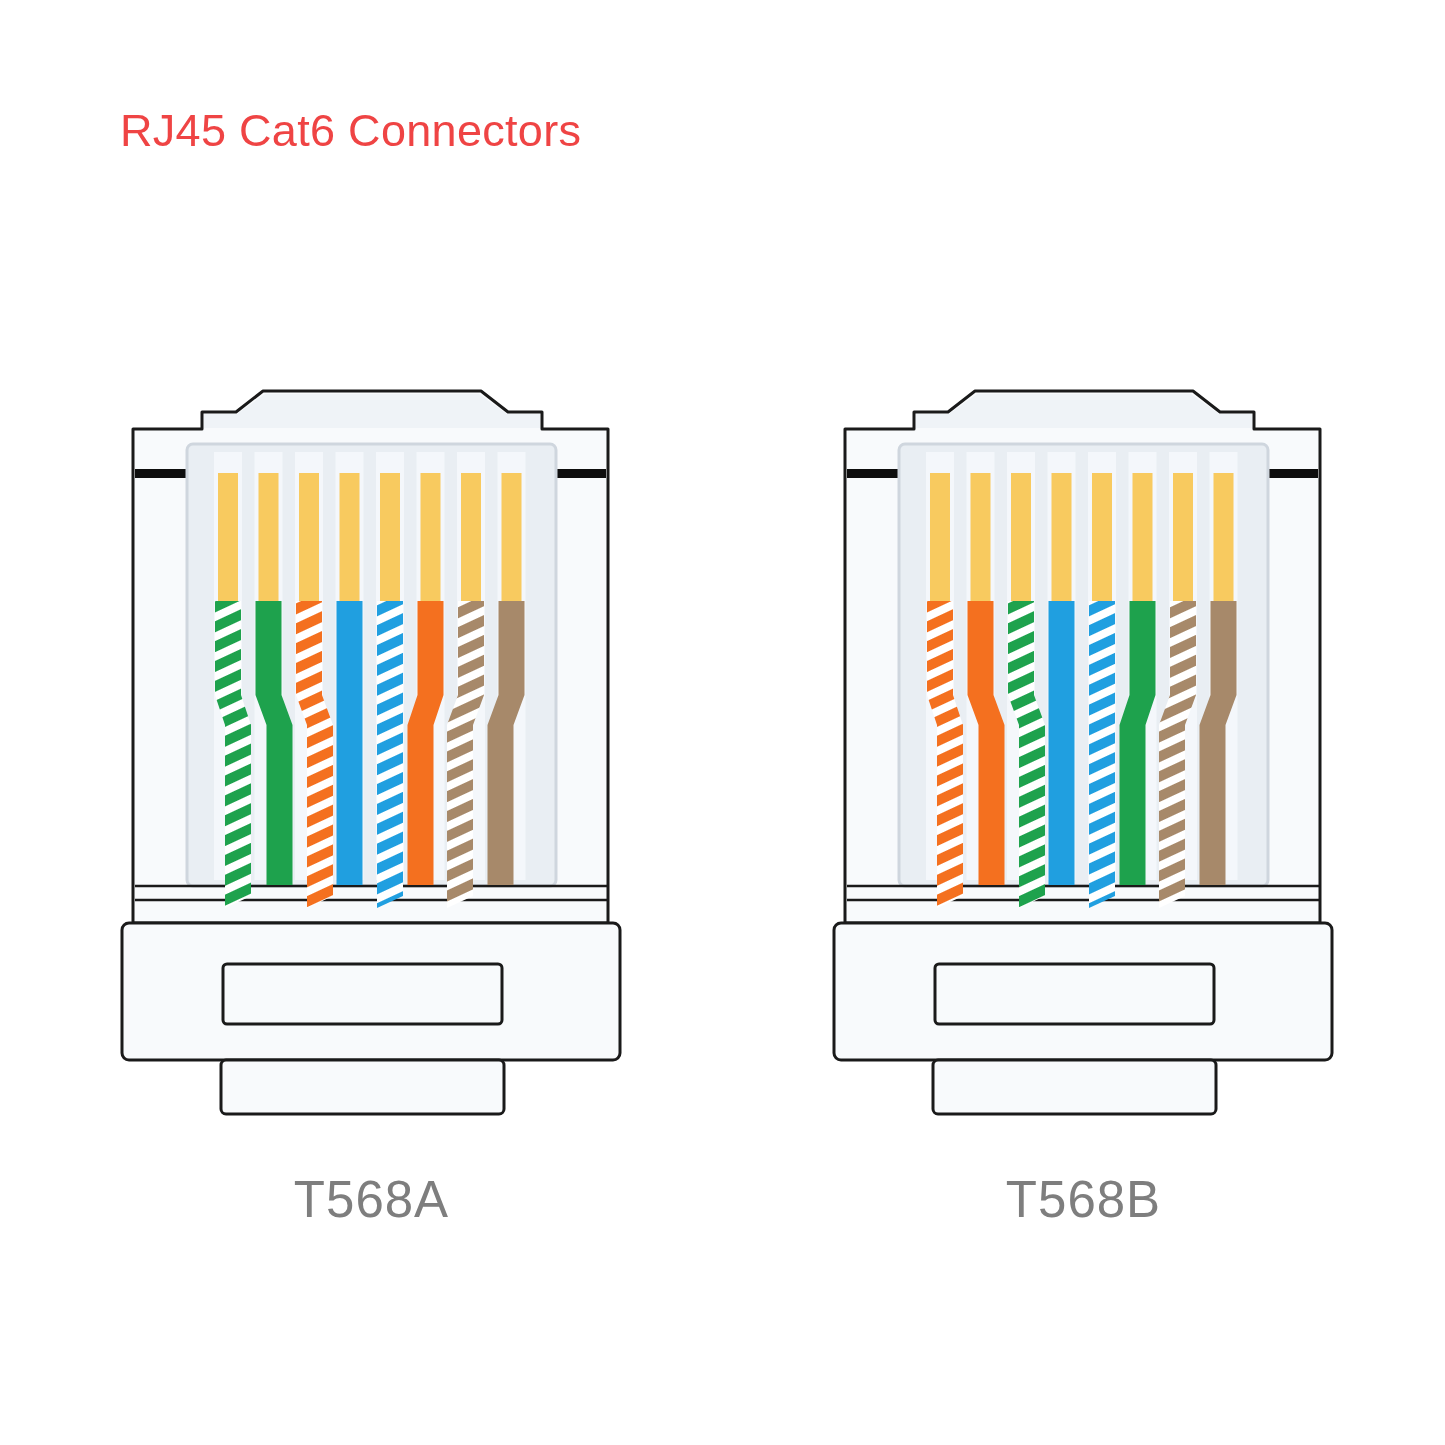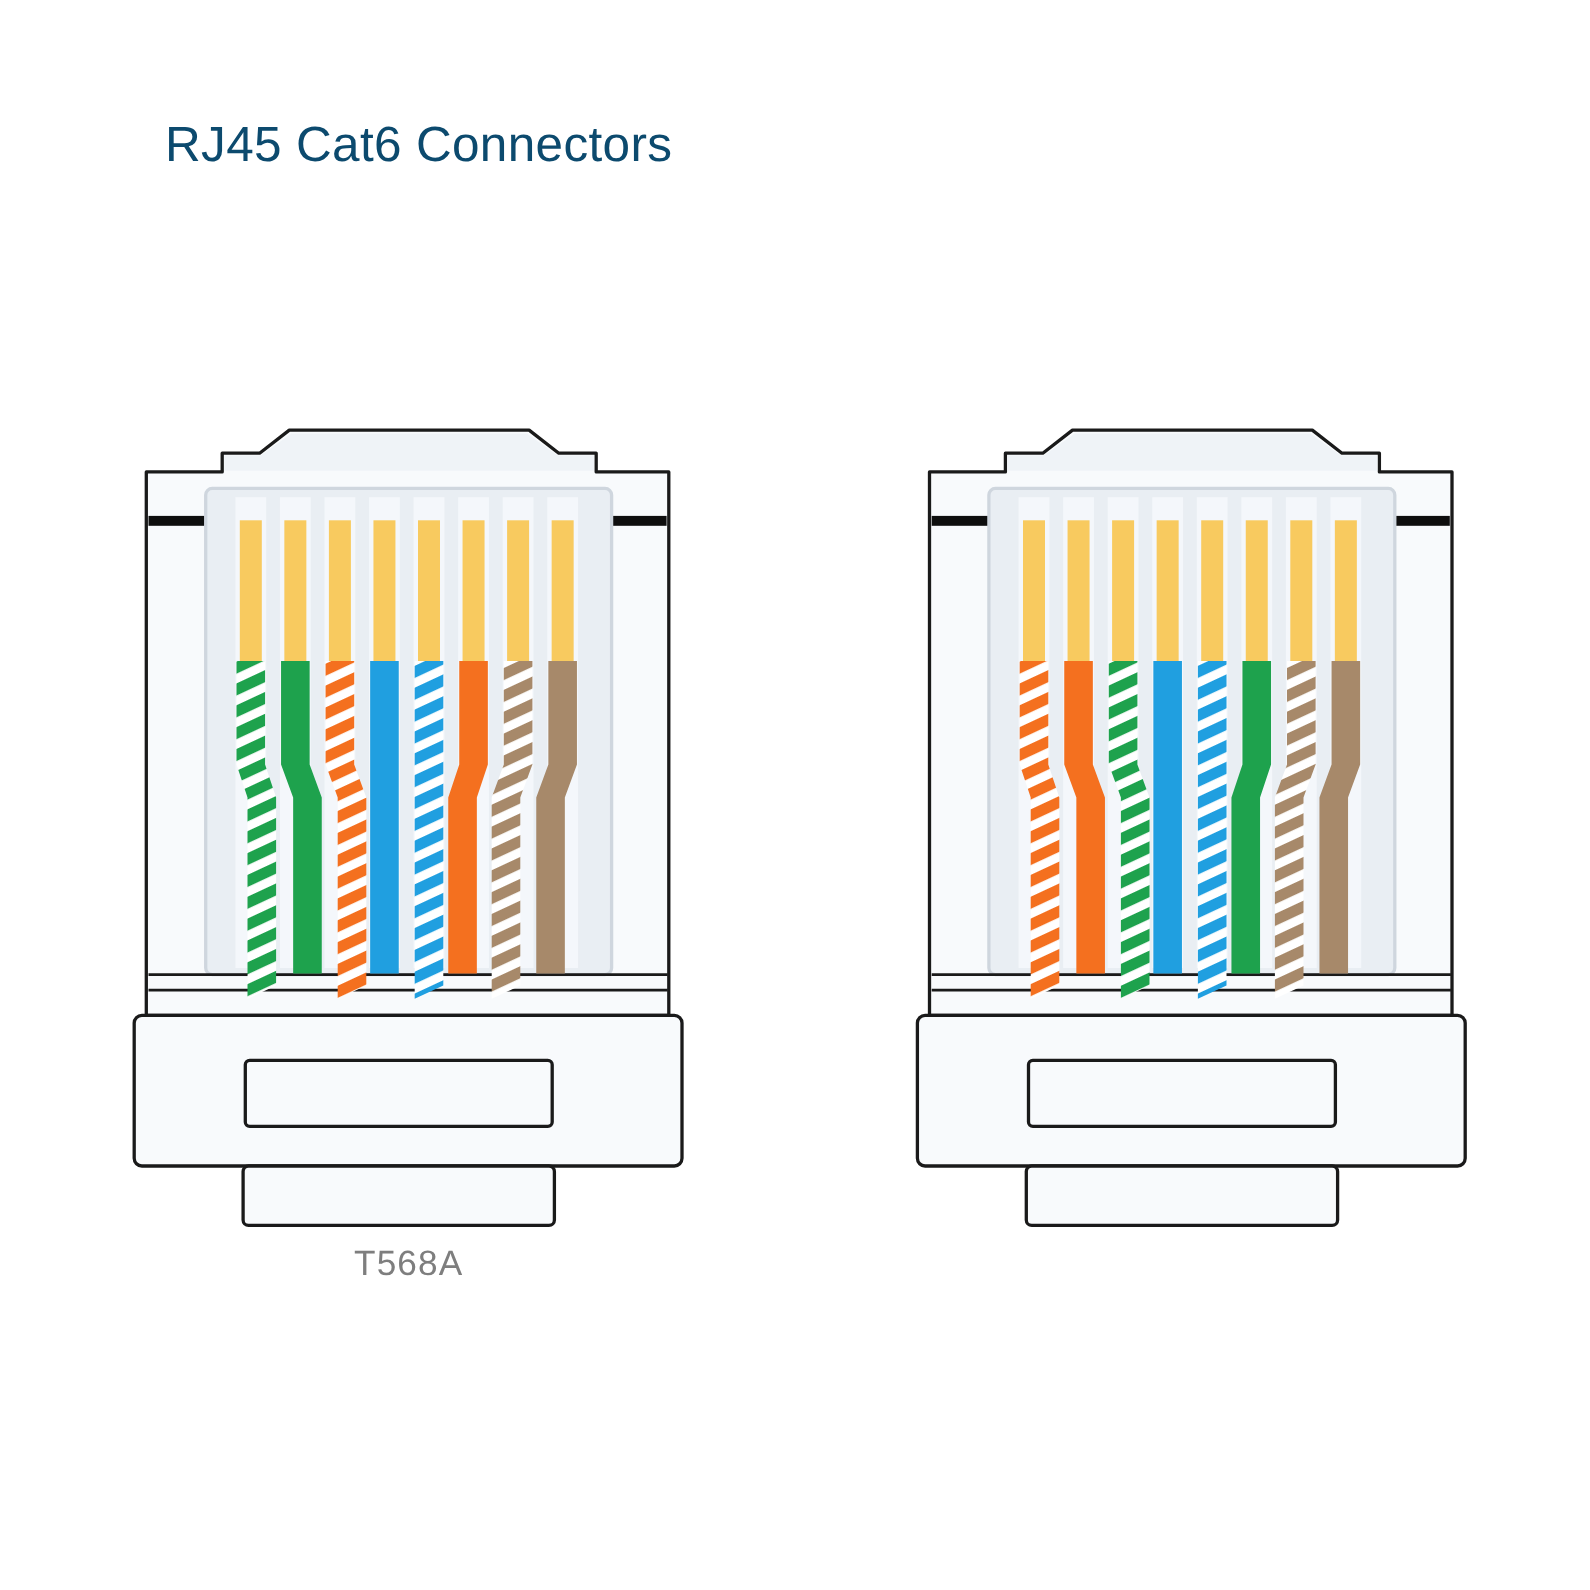--- a/index.html
+++ b/index.html
@@ -5,31 +5,31 @@
   html,body{margin:0;padding:0;background:#fff;}
   .page{
     position:relative;width:1445px;height:1445px;background:#FFFFFF;
     overflow:hidden;font-family:"Liberation Sans",sans-serif;
   }
   .title{position:absolute;left:120px;top:99px;}
   .title-line{font-size:45px;line-height:63px;letter-spacing:0.3px;}
   .connector{position:absolute;top:388px;width:505px;margin:0;padding:0;}
   .connector .plug{display:block;}
   .plug-label{
-    display:block;margin-top:12px;text-align:center;
-    font-size:32px;letter-spacing:1px;
+    display:block;margin-top:52px;text-align:center;
+    font-size:51px;letter-spacing:1px;
   }
 </style>
 </head>
 <body>
 
 <div class="page" style="background: rgb(255, 255, 255);">
 
   <header class="title">
-    <div class="title-line" style="color: #0c4a6e; margin-left: 30px;">RJ45 Cat6 Connectors</div>
+    <div class="title-line" style="color: #ef4444;">RJ45 Cat6 Connectors</div>
   </header>
 
   <figure class="connector" id="connector-0" style="left:119px">
     <svg class="plug" viewBox="0 0 505 730" width="505" height="730">
         <pattern id="st0-green" patternUnits="userSpaceOnUse" width="20" height="18" patternTransform="rotate(-25)">
           <rect width="20" height="18" fill="#FFFFFF"></rect>
           <rect width="20" height="10" fill="#1EA24D"></rect>
         </pattern>
         <pattern id="st0-orange" patternUnits="userSpaceOnUse" width="20" height="18" patternTransform="rotate(-25)">
           <rect width="20" height="18" fill="#FFFFFF"></rect>
@@ -125,15 +125,16 @@
         <polygon points="177,213 203,213 203,307 214,337 214,508 188,520 188,337 177,307" fill="url(#st1-green)"></polygon>
         <polygon points="217.5,213 243.5,213 243.5,307 243.5,337 243.5,497 217.5,497 217.5,337 217.5,307" fill="#209FE0"></polygon>
         <polygon points="258,213 284,213 284,307 284,337 284,508 258,520 258,337 258,307" fill="url(#st1-blue)"></polygon>
         <polygon points="298.5,213 324.5,213 324.5,307 314.5,337 314.5,497 288.5,497 288.5,337 298.5,307" fill="#1EA24D"></polygon>
         <polygon points="339,213 365,213 365,307 354,337 354,508 328,520 328,337 339,307" fill="url(#st1-brown)"></polygon>
         <polygon points="379.5,213 405.5,213 405.5,307 394.5,337 394.5,497 368.5,497 368.5,337 379.5,307" fill="#A7896A"></polygon>
         <rect x="3" y="535" width="498" height="137" rx="7" fill="#F8FAFC" stroke="#1A1A1A" stroke-width="3"></rect>
         <rect x="104" y="576" width="279" height="60" rx="4" fill="none" stroke="#1A1A1A" stroke-width="3"></rect>
         <rect x="102" y="672" width="283" height="54" rx="5" fill="#F8FAFC" stroke="#1A1A1A" stroke-width="3"></rect>
       </svg>
+    <figcaption class="plug-label" style="color: rgb(126, 126, 126);">T568B</figcaption>
   </figure>
 
 </div>
 
 </body></html>

